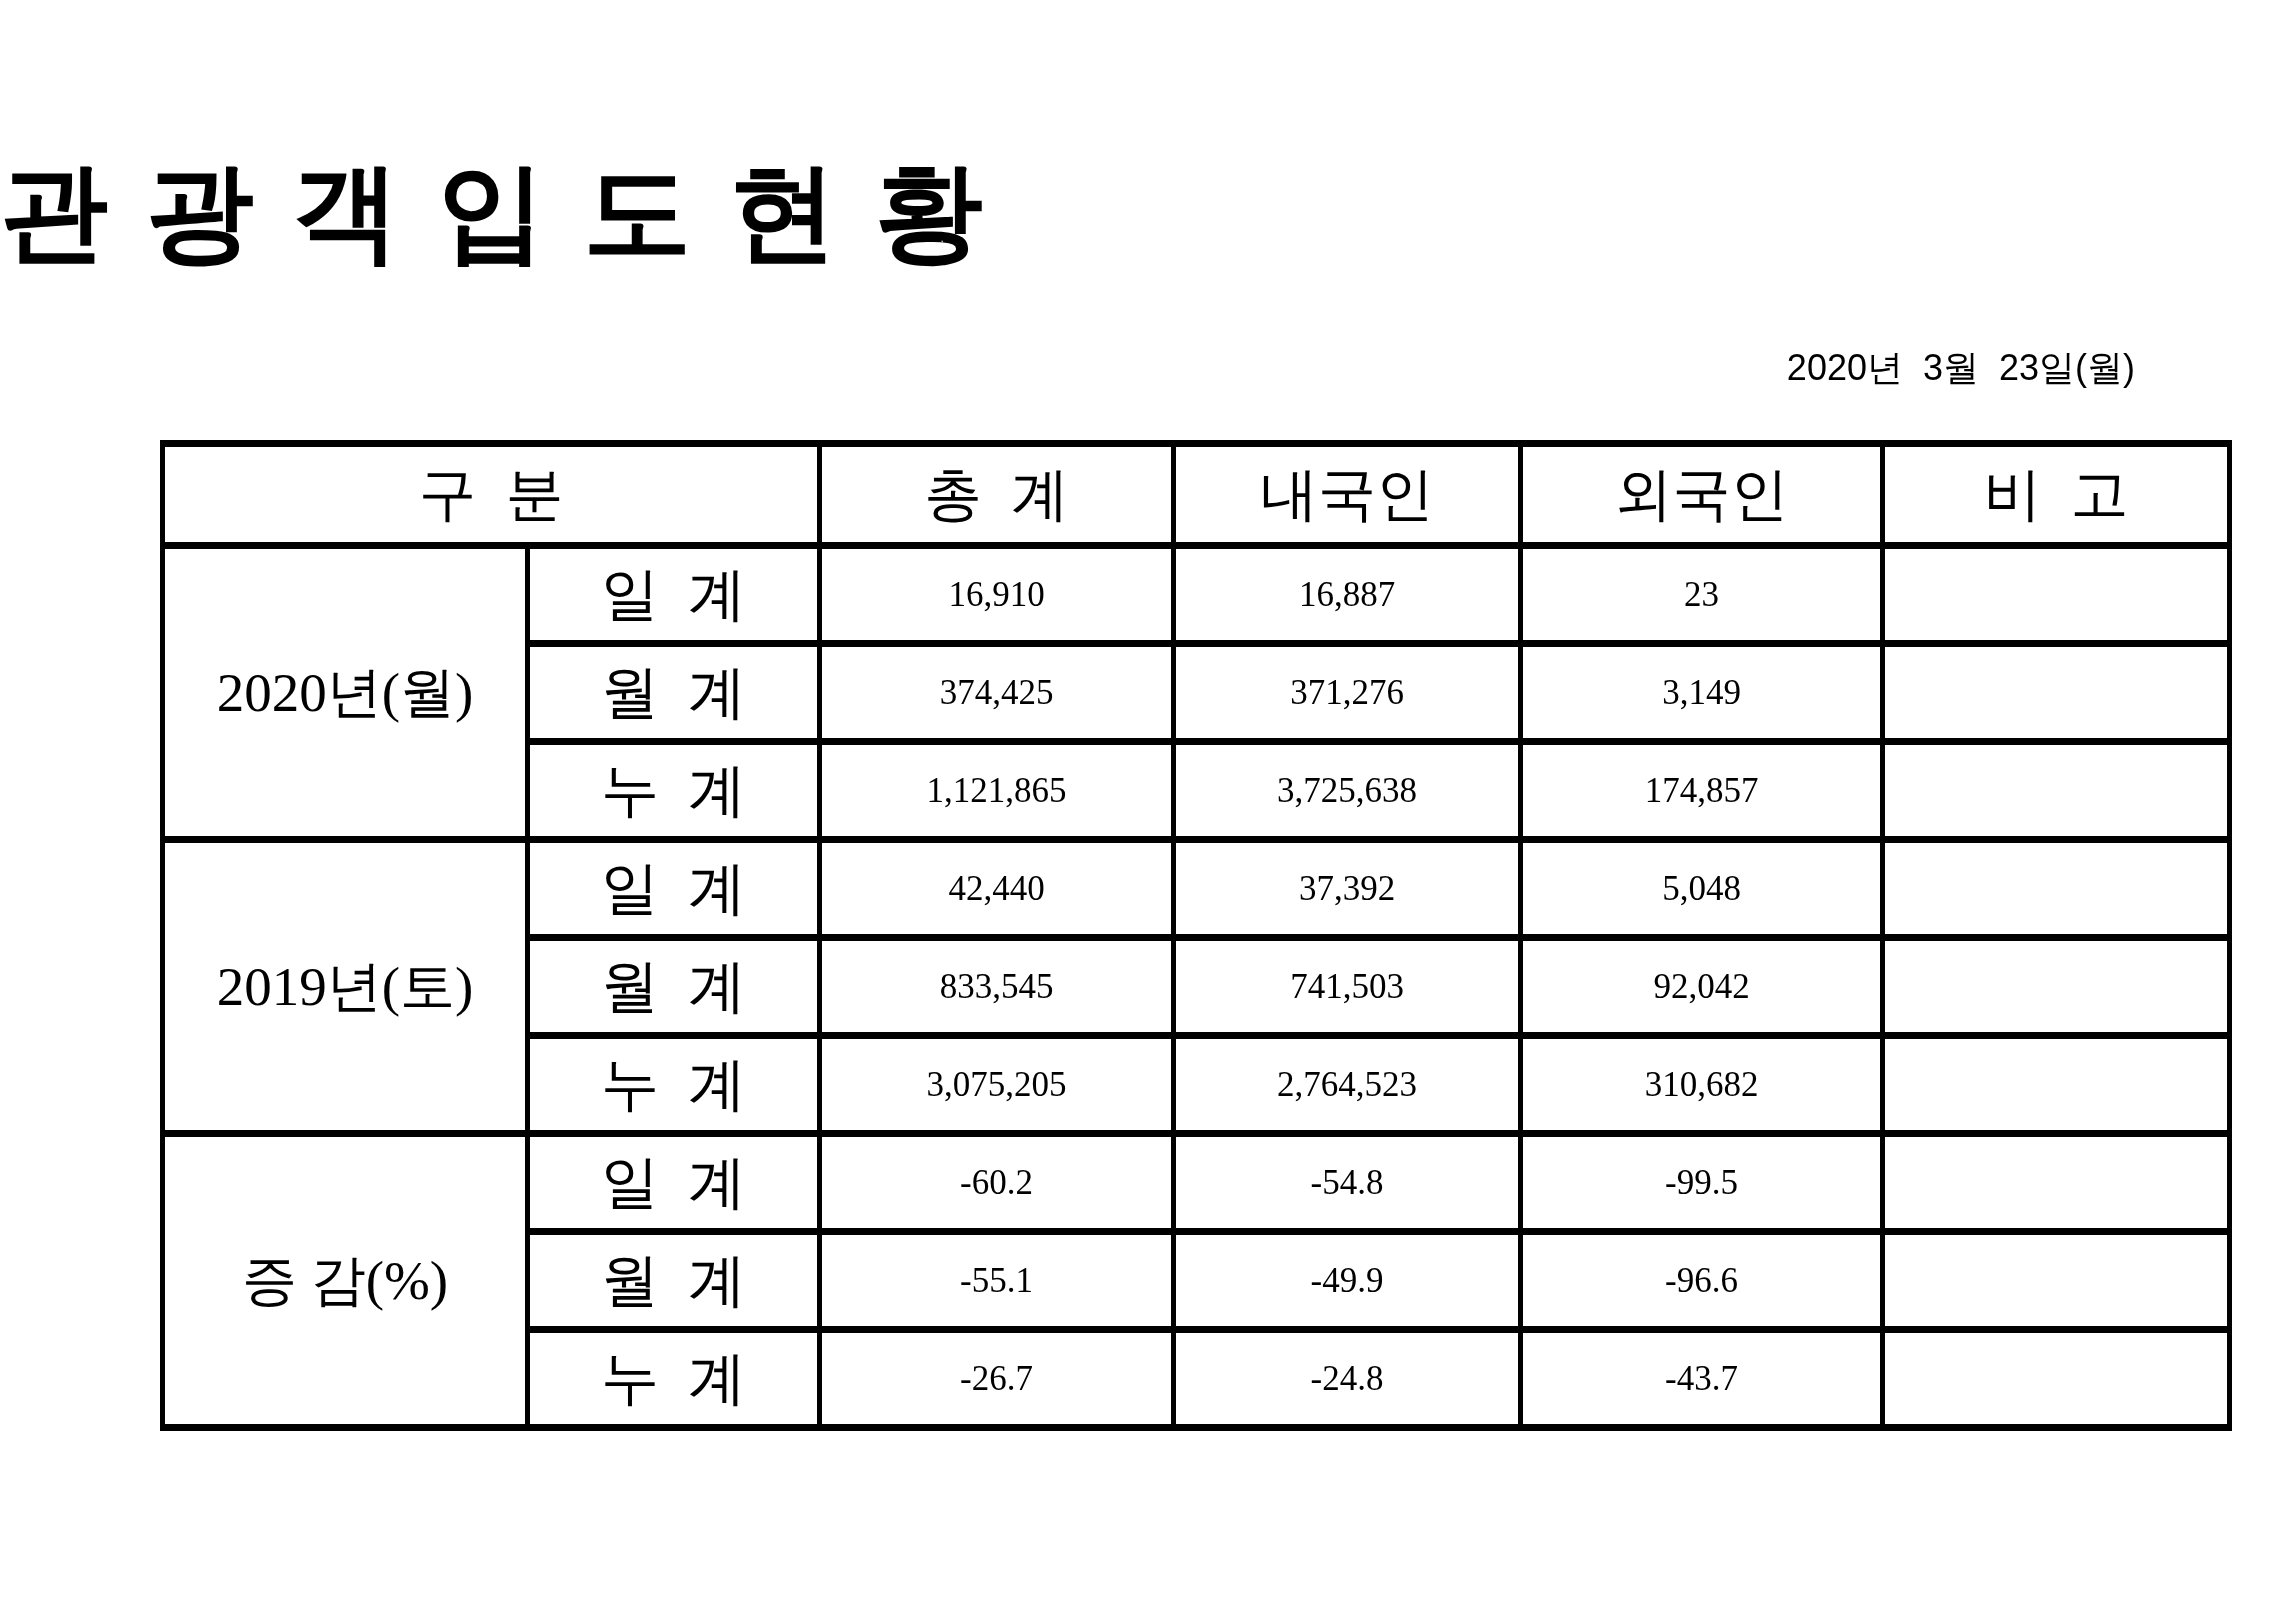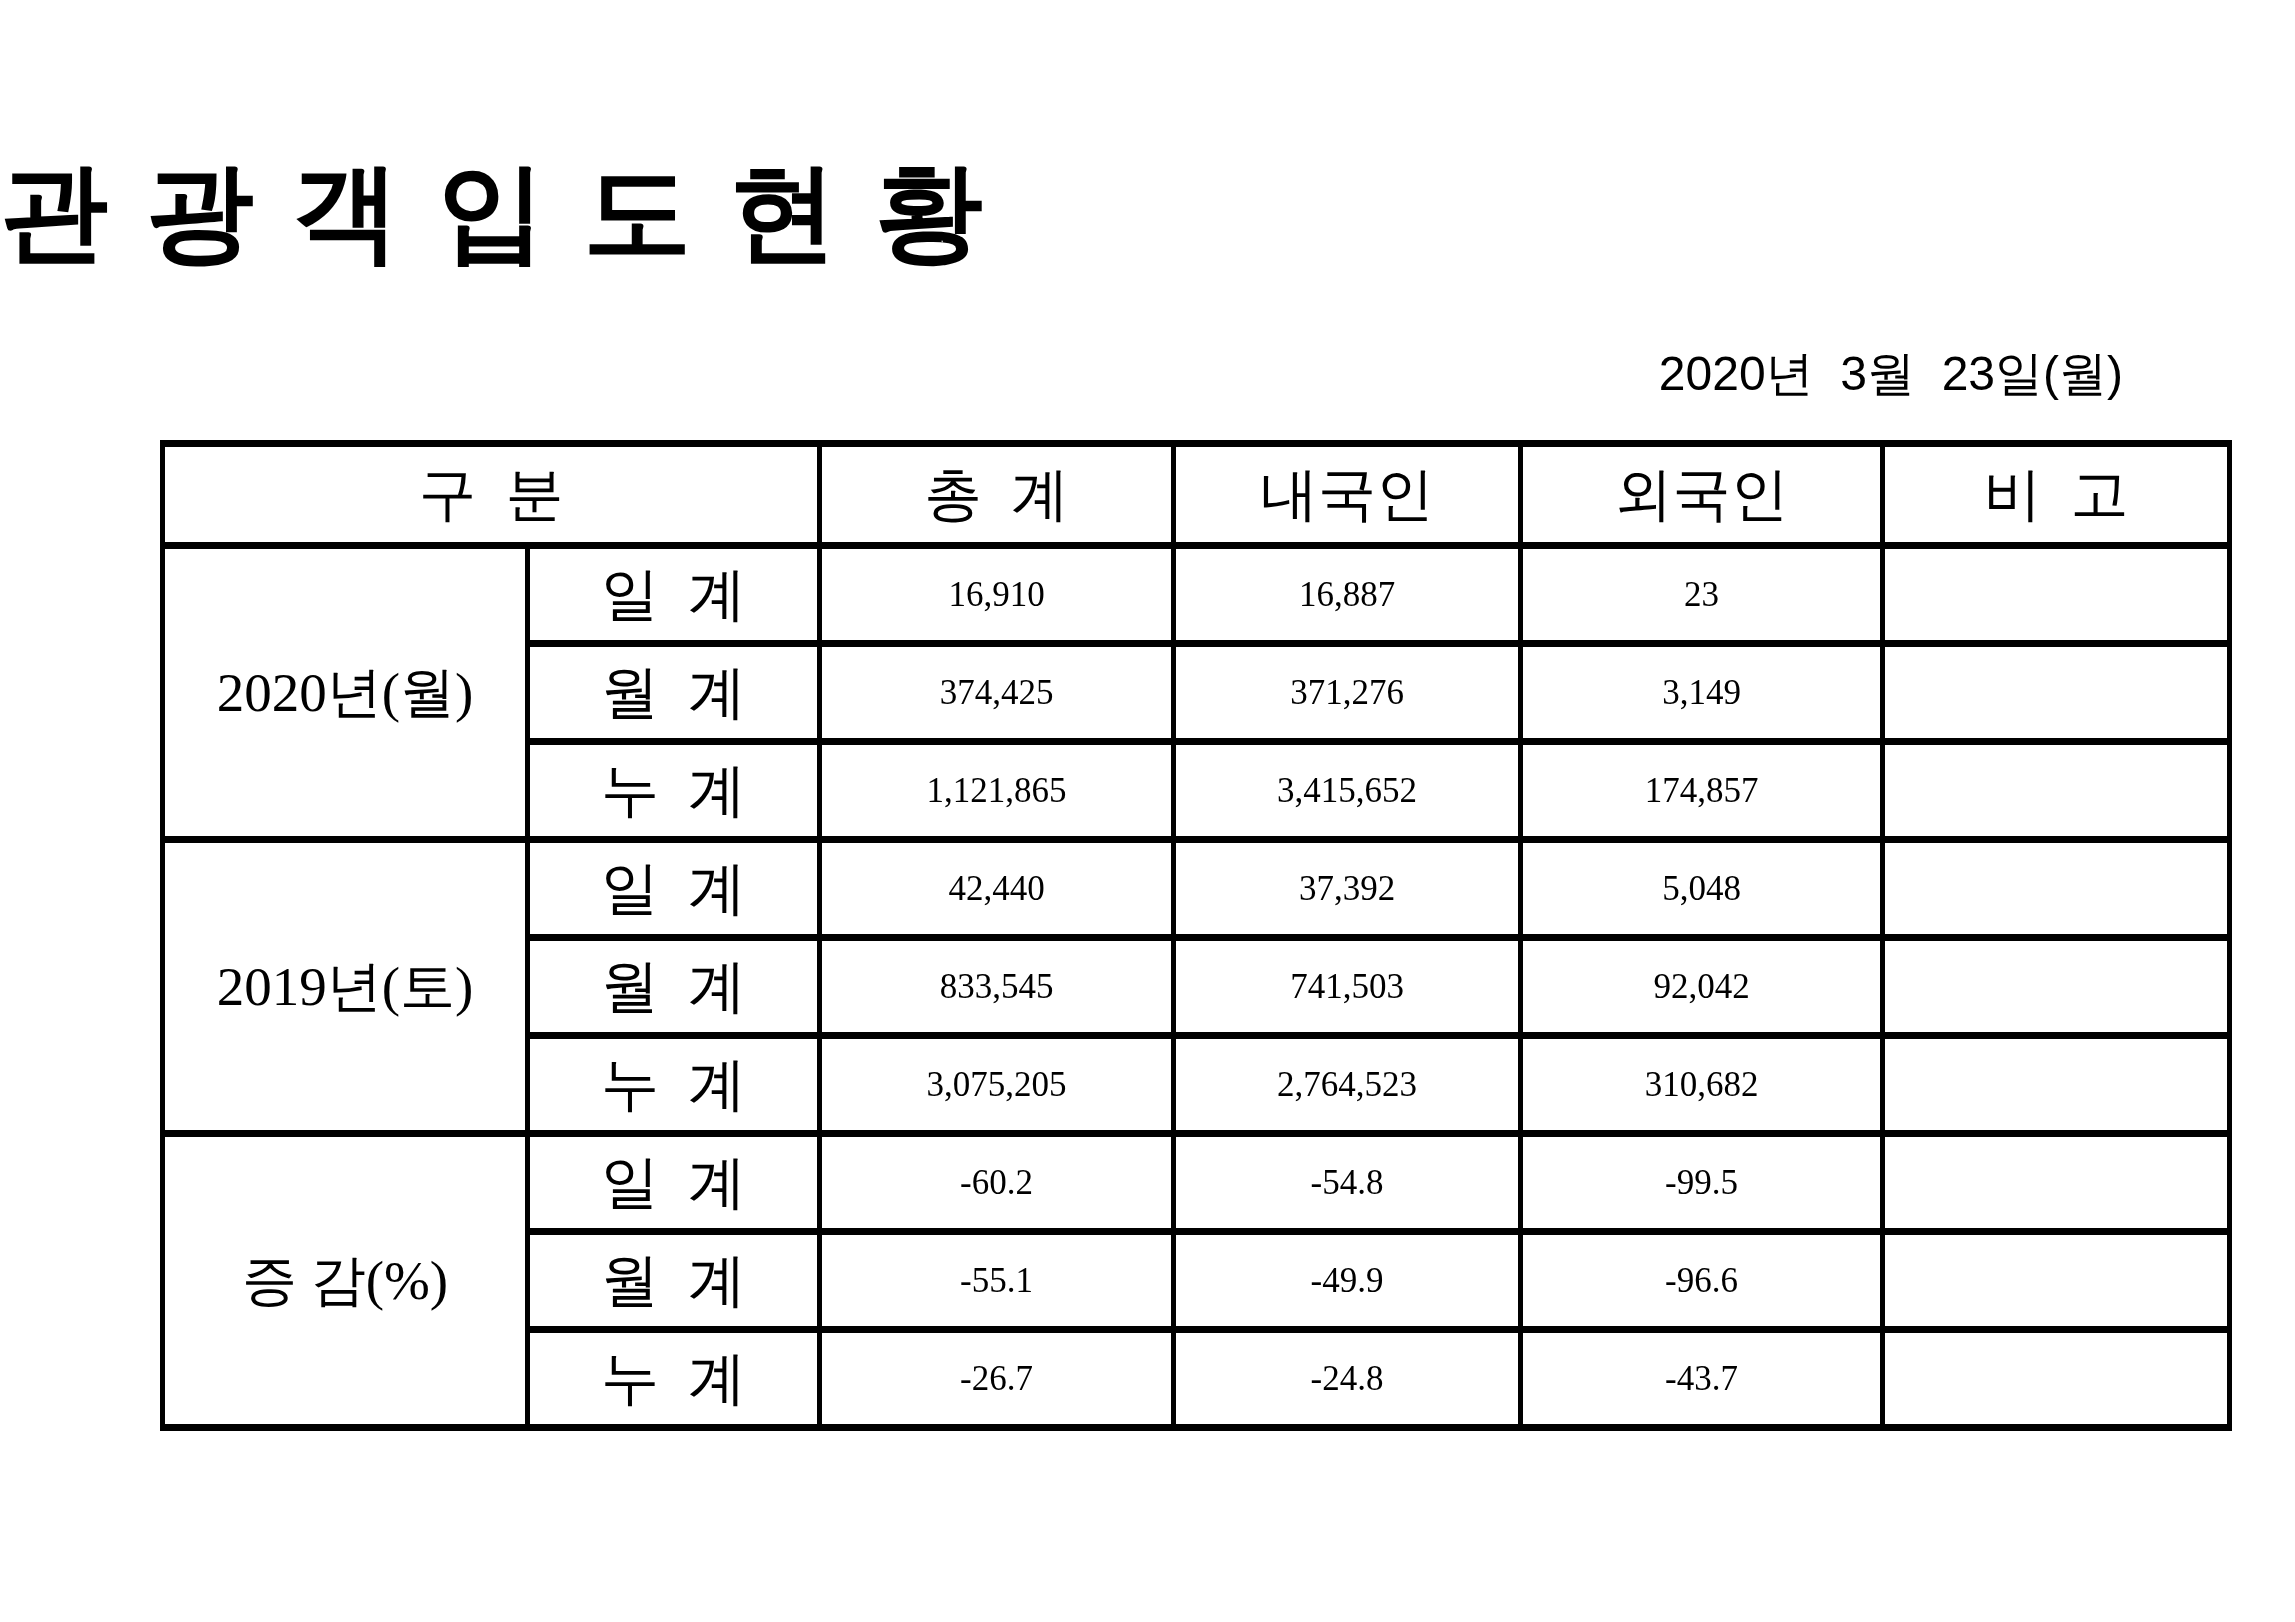--- a/index.html
+++ b/index.html
@@ -20,22 +20,22 @@
     text-align: left;
     font-size: 108px;
     font-weight: 900;
     line-height: 1;
     letter-spacing: 3.9px;
     white-space: pre;
   }
   .doc-date {
     position: absolute;
     top: 348px;
-    right: 172px;
-    font-size: 48px;
+    right: 160px;
+    font-size: 36px;
     line-height: 1.1;
     white-space: pre;
   }
   table.report {
     position: absolute;
     left: 160px;
     top: 440px;
     width: 2068px;
     border-collapse: collapse;
     table-layout: fixed;
@@ -98,21 +98,21 @@
     <tr class="data-row">
       <td class="kr-big">월  계</td>
       <td class="num">374,425</td>
       <td class="num">371,276</td>
       <td class="num">3,149</td>
       <td class="num"></td>
     </tr>
     <tr class="data-row">
       <td class="kr-big">누  계</td>
       <td class="num">1,121,865</td>
-      <td class="num">3,415,652</td>
+      <td class="num">3,725,638</td>
       <td class="num">174,857</td>
       <td class="num"></td>
     </tr>
 
     <tr class="data-row">
       <td class="kr-grp" rowspan="3">2019년(토)</td>
       <td class="kr-big">일  계</td>
       <td class="num">42,440</td>
       <td class="num">37,392</td>
       <td class="num">5,048</td>

